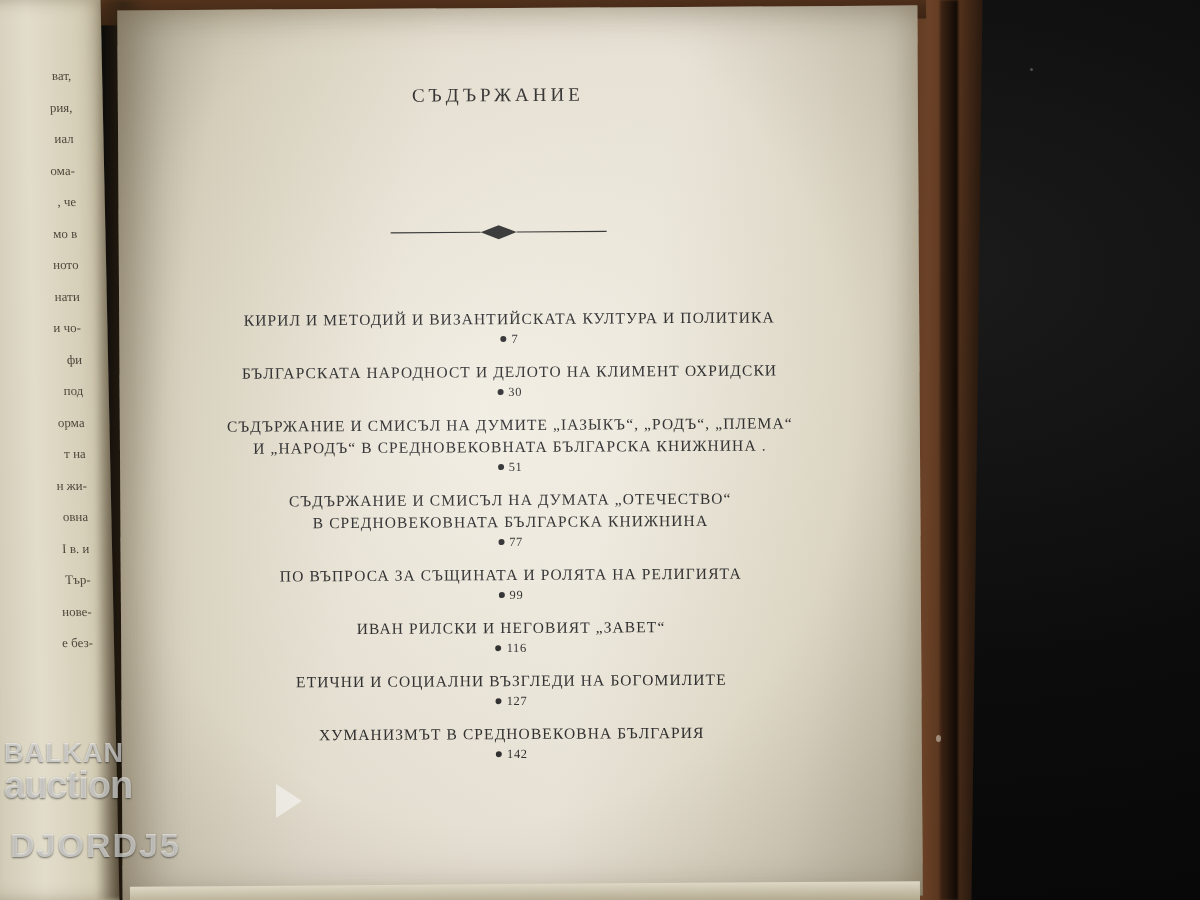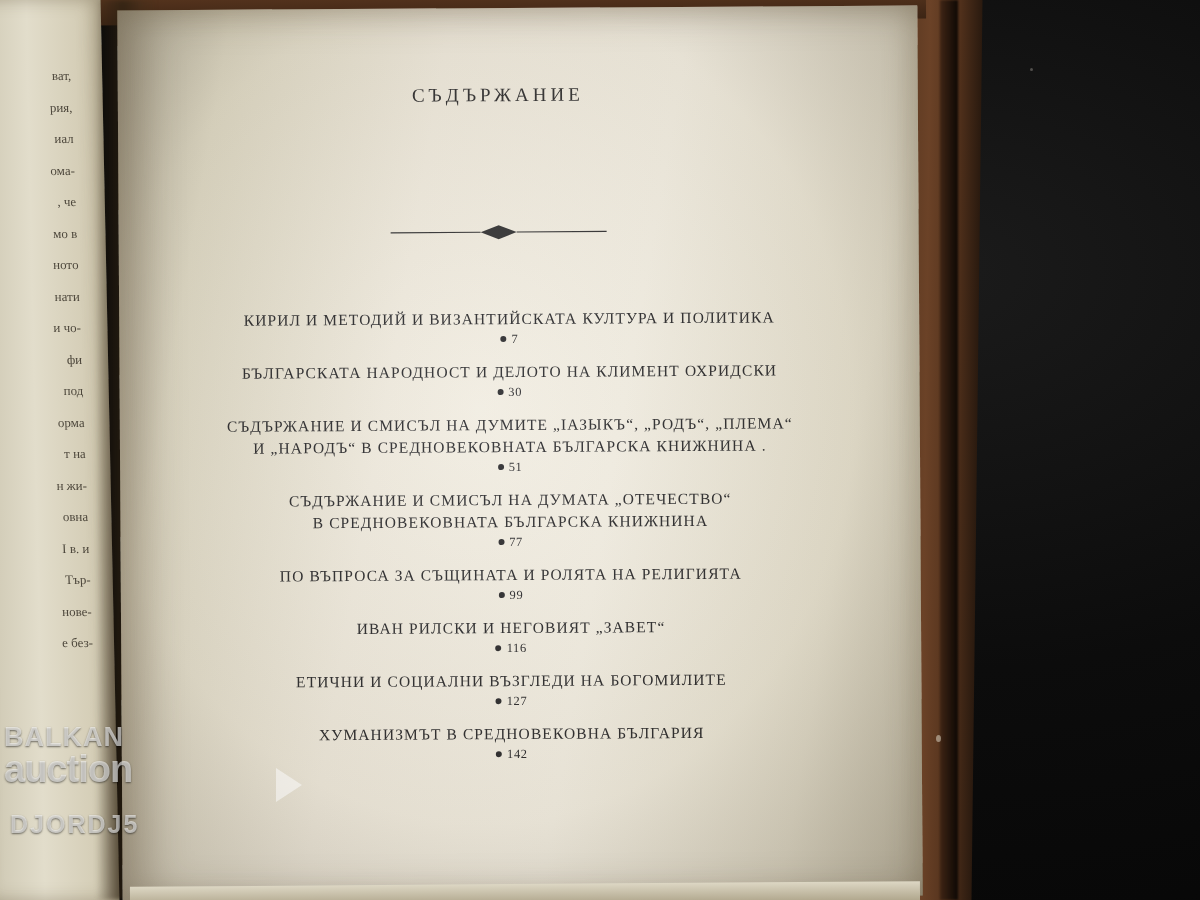--- a/index.html
+++ b/index.html
@@ -181,21 +181,21 @@
     font-family: "Liberation Serif", serif;
     transform: skewX(1deg);
     opacity: 0.88;
   }
   .left-text div { white-space: nowrap; overflow: hidden; }
 
   
   .watermark {
     position: absolute;
     left: 0;
-    bottom: 26px;
+    bottom: 10px;
     width: 330px;
     height: 160px;
     color: rgba(255,255,255,0.55);
     font-family: "Liberation Sans", sans-serif;
     pointer-events: none;
   }
   .wm-balkan {
     position: absolute;
     left: 4px; top: 8px;
     font-size: 27px;
@@ -217,21 +217,21 @@
     position: absolute;
     left: 276px; top: 54px;
     width: 0; height: 0;
     border-left: 26px solid rgba(250,250,250,0.55);
     border-top: 17px solid transparent;
     border-bottom: 17px solid transparent;
   }
   .wm-id {
     position: absolute;
     left: 10px; top: 96px;
-    font-size: 25px;
+    font-size: 34px;
     font-weight: bold;
     letter-spacing: 2px;
     color: rgba(250,250,250,0.60);
     text-shadow: 0 1px 2px rgba(0,0,0,0.5);
   }
   .speck {
     position: absolute;
     background: rgba(230,225,210,0.5);
     border-radius: 50%;
   }

